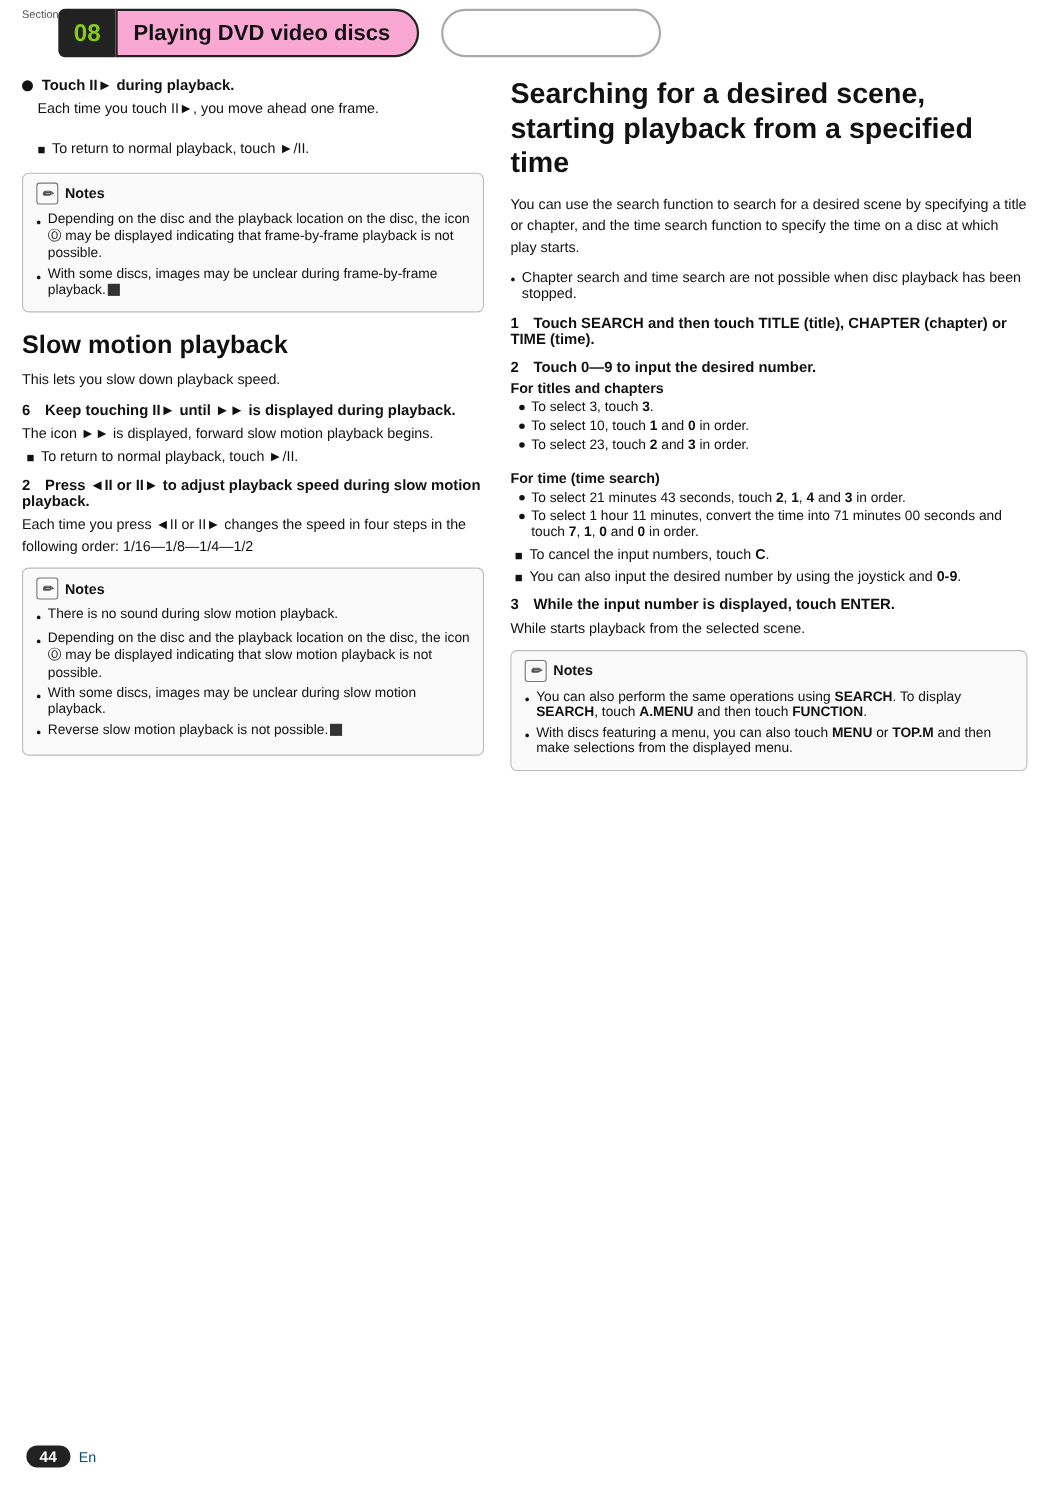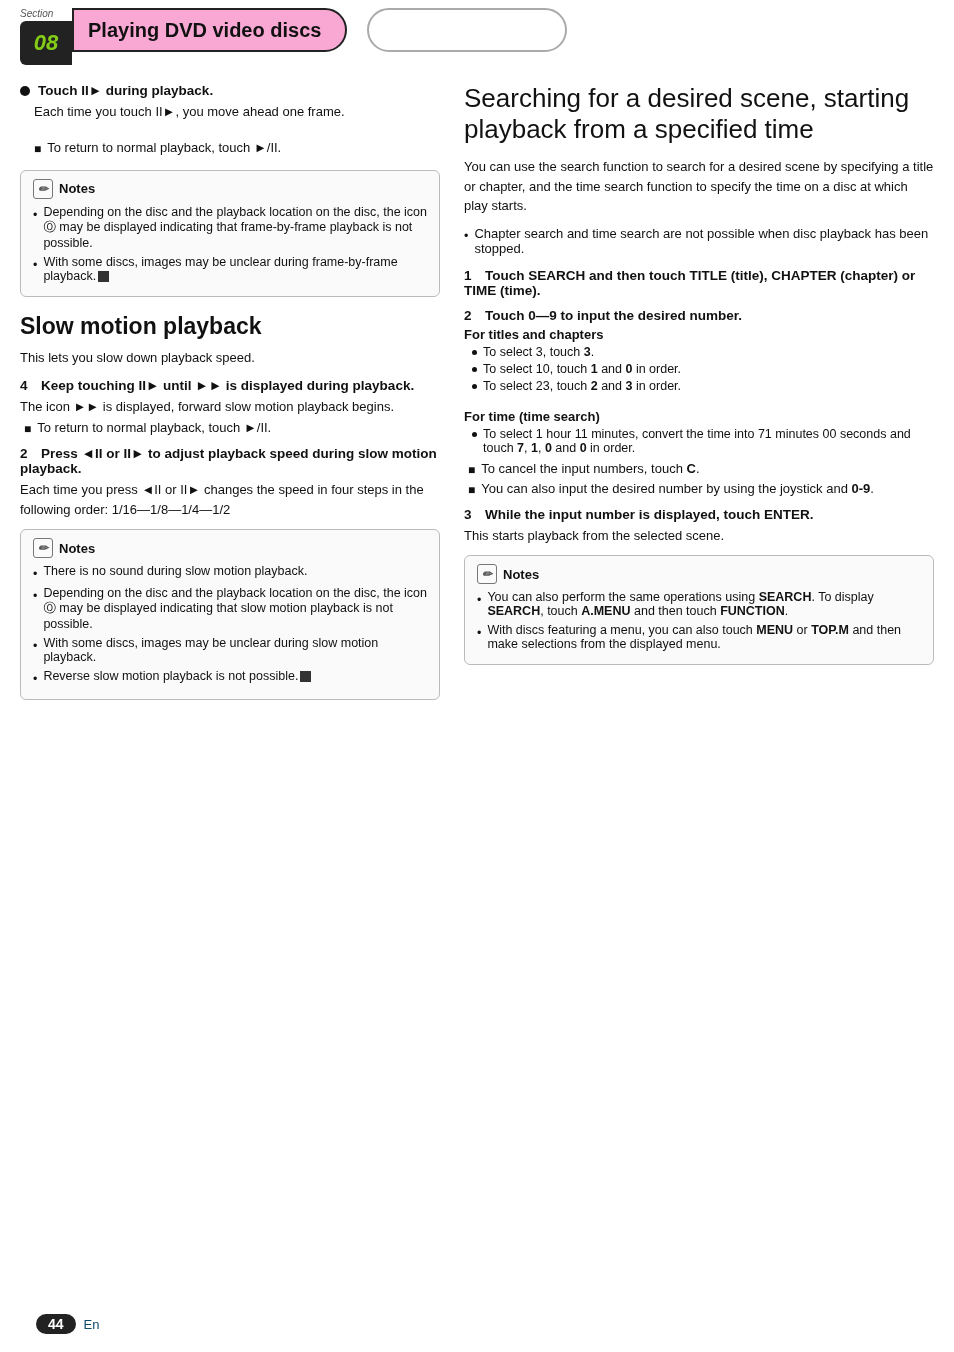--- a/index.html
+++ b/index.html
@@ -20,23 +20,21 @@
     }
     
     .header {
       display: flex;
       align-items: stretch;
       padding: 8px 20px 0 20px;
       border-bottom: none;
     }
     .section-badge {
       display: flex;
-      flex-direction: column;
       margin-right: 0;
-      font-style: italic;
     }
     .section-label {
       font-size: 10px;
       color: #555;
       margin-bottom: 2px;
     }
     .section-box {
       background: #222;
       color: #84cc16;
       font-size: 22px;
@@ -202,41 +200,41 @@
       height: 11px;
       background: #333;
       vertical-align: middle;
       margin-left: 2px;
     }
     .bold { font-weight: bold; }
     
     .footer {
       position: absolute;
       bottom: 18px;
-      left: 36px;
+      left: 24px;
       display: flex;
       align-items: center;
       gap: 8px;
     }
     .page-number {
       background: #222;
       color: #fff;
       border-radius: 14px;
       padding: 2px 12px;
       font-size: 14px;
       font-weight: bold;
     }
     .lang-label {
       font-size: 13px;
       color: #0c4a6e;
     }
     
     .right-title {
       font-size: 26px;
-      font-weight: normal;
+      font-weight: bold;
       line-height: 1.2;
       margin-bottom: 12px;
     }
     
     .pencil-note-icon {
       display: inline-flex;
       align-items: center;
       justify-content: center;
       width: 20px;
       height: 20px;
@@ -292,21 +290,21 @@
           <span class="notes-bullet">•</span>
           <span>With some discs, images may be unclear during frame-by-frame playback.<span class="square-icon"></span></span>
         </div>
       </div>
 
       <div class="step">
         <div class="section-title">Slow motion playback</div>
         <div class="section-subtitle">This lets you slow down playback speed.</div>
 
         <div class="step">
-          <div class="step-heading">4 Keep touching II► until ►► is displayed during playback.</div>
+          <div class="step-heading">6 Keep touching II► until ►► is displayed during playback.</div>
           <div class="step-body">The icon ►► is displayed, forward slow motion playback begins.</div>
           <div class="sub-bullet">
             <span class="sub-bullet-arrow">■</span>
             <span style="font-size:13px;">To return to normal playback, touch ►/II.</span>
           </div>
         </div>
 
         <div class="step">
           <div class="step-heading">2 Press ◄II or II► to adjust playback speed during slow motion playback.</div>
           <div class="step-body">Each time you press ◄II or II► changes the speed in four steps in the following order: 1/16—1/8—1/4—1/2</div>
@@ -371,39 +369,43 @@
           <div class="step-list-item">
             <span class="dot"></span>
             <span>To select 23, touch <span class="bold">2</span> and <span class="bold">3</span> in order.</span>
           </div>
         </div>
 
         <div class="sub-heading" style="margin-top:16px;">For time (time search)</div>
         <div class="step-list">
           <div class="step-list-item">
             <span class="dot"></span>
+            <span>To select 21 minutes 43 seconds, touch <span class="bold">2</span>, <span class="bold">1</span>, <span class="bold">4</span> and <span class="bold">3</span> in order.</span>
+          </div>
+          <div class="step-list-item">
+            <span class="dot"></span>
             <span>To select 1 hour 11 minutes, convert the time into 71 minutes 00 seconds and touch <span class="bold">7</span>, <span class="bold">1</span>, <span class="bold">0</span> and <span class="bold">0</span> in order.</span>
           </div>
         </div>
 
         <div class="sub-bullet" style="margin-top:6px;">
           <span class="sub-bullet-arrow">■</span>
           <span style="font-size:13px;">To cancel the input numbers, touch <span class="bold">C</span>.</span>
         </div>
         <div class="sub-bullet" style="margin-top:4px;">
           <span class="sub-bullet-arrow">■</span>
           <span style="font-size:13px;">You can also input the desired number by using the joystick and <span class="bold">0-9</span>.</span>
         </div>
       </div>
 
       <div class="step" style="margin-top:8px;">
         <div class="step-heading">
           <span class="bold">3 While the input number is displayed, touch ENTER.</span>
         </div>
-        <div class="step-body">This starts playback from the selected scene.</div>
+        <div class="step-body">While starts playback from the selected scene.</div>
       </div>
 
       <div class="notes-box">
         <div class="notes-header">
           <span class="pencil-note-icon">✏</span>
           <span>Notes</span>
         </div>
         <div class="notes-item">
           <span class="notes-bullet">•</span>
           <span>You can also perform the same operations using <span class="bold">SEARCH</span>. To display <span class="bold">SEARCH</span>, touch <span class="bold">A.MENU</span> and then touch <span class="bold">FUNCTION</span>.</span>

